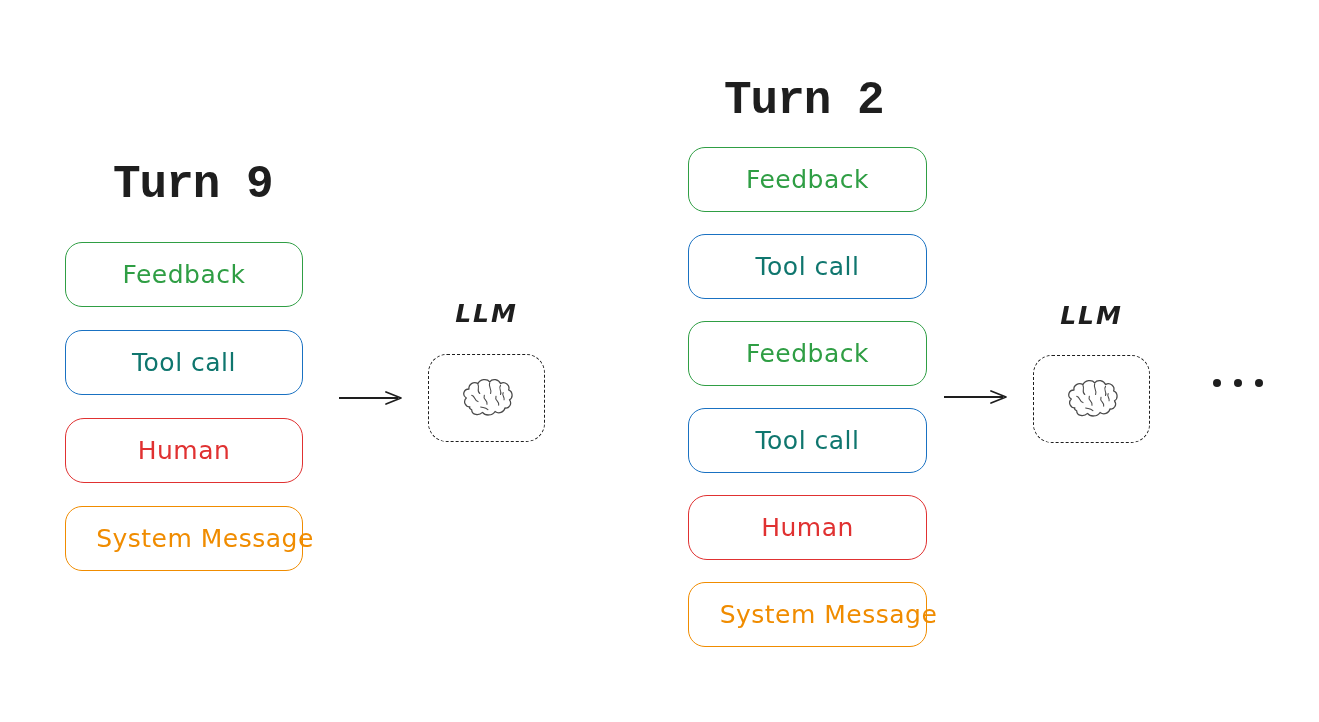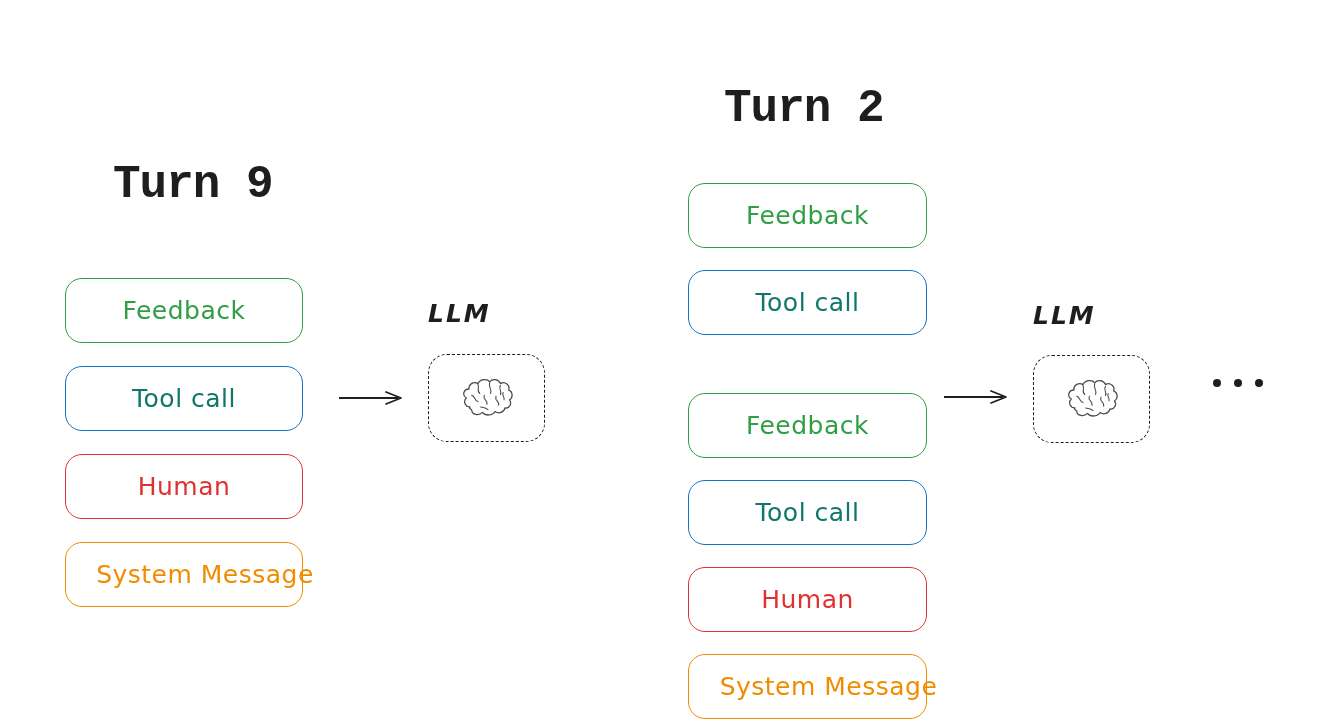--- a/index.html
+++ b/index.html
@@ -34,33 +34,33 @@
     display:flex;
     align-items:center;
     justify-content:center;
   }
   .msg-label{
     font-size:25px;
     font-weight:400;
     letter-spacing:0.5px;
     white-space:nowrap;
   }
-  .msg-box[data-color="green"]{border-color:#2f9e44;margin-top:36px;}
+  .msg-box[data-color="green"]{border-color:#2f9e44;}
   .msg-box[data-color="green"] .msg-label{color:#2f9e44;}
   .msg-box[data-color="blue"]{border-color:#1971c2;}
   .msg-box[data-color="blue"] .msg-label{color:#0f766e;}
-  .msg-box[data-color="red"]{border-color:#e03131;}
+  .msg-box[data-color="red"]{border-color:#e03131;border-radius:19px;}
   .msg-box[data-color="red"] .msg-label{color:#e03131;}
   .msg-box[data-color="orange"]{border-color:#f08c00;padding-left:42px;}
   .msg-box[data-color="orange"] .msg-label{color:#f08c00;}
 
   .llm-label{
     position:absolute;
     width:117px;
-    text-align:left;
+    text-align:center;
     font-style:italic;
     font-weight:700;
     font-size:25px;
     letter-spacing:2px;
     color:#1e1e1e;
   }
   .llm-box{
     position:absolute;
     box-sizing:border-box;
     width:117px;height:88px;
@@ -119,21 +119,21 @@
         <path d="M 45 9 C 42 13 47 15 45 19"></path>
         <path d="M 13 20 C 17 21 16 26 20 27"></path>
         <path d="M 27 20 C 25 25 31 25 30 30"></path>
         <path d="M 40 21 C 38 26 44 26 43 31"></path>
         <path d="M 23 33 C 26 34 28 33 31 36"></path>
         <path d="M 48 17 C 46 20 50 22 49 25"></path>
       </g>
     </svg>
   </div>
 
-  <div class="turn-title" style="left:724px;top:84px;">Turn 2</div>
+  <div class="turn-title" style="left:724px;top:76px;">Turn 2</div>
 
   <div class="msg-col" style="left:688px;top:147px;width:239px;gap:22px;">
     <div class="msg-box" data-color="green">
       <span class="msg-label">Feedback</span>
     </div>
     <div class="msg-box" data-color="blue">
       <span class="msg-label">Tool call</span>
     </div>
     <div class="msg-box" data-color="green">
       <span class="msg-label">Feedback</span>

